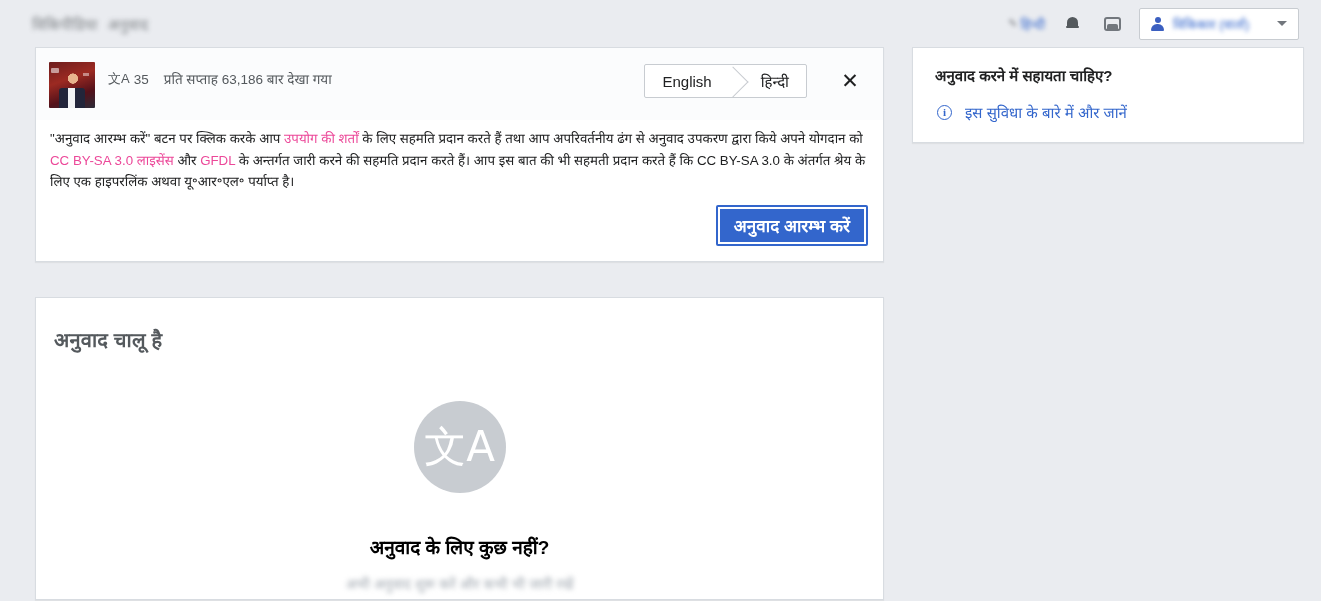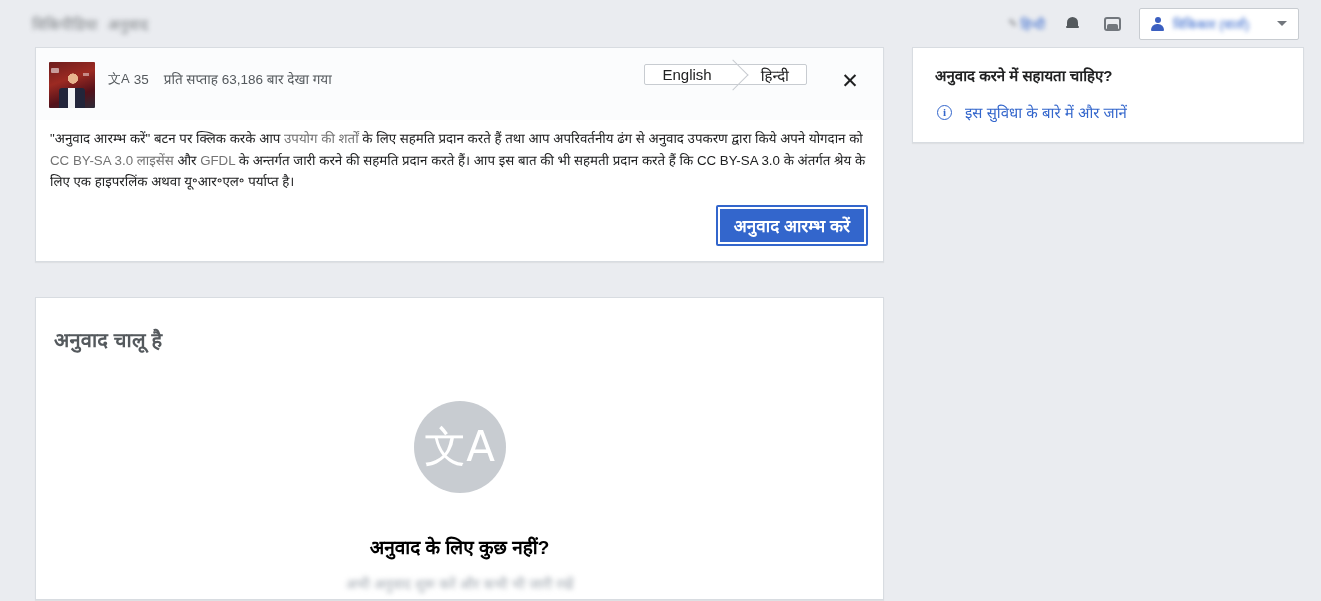--- a/index.html
+++ b/index.html
@@ -140,21 +140,21 @@
     display: flex; align-items: center; gap: 9px;
     margin-top: 7px; font-size: 13.5px; color: #54595d; white-space: nowrap;
   }
   .meta-tr { display: flex; align-items: center; gap: 4px; }
   .tr-glyph { font-size: 13px; color: #54595d; }
   .meta-views { margin-left: 6px; }
 
   .lang-box {
     display: flex; align-items: stretch;
     border: 1px solid #c8ccd1; border-radius: 2px;
-    background: #fff; height: 21px; flex: none;
+    background: #fff; height: 34px; flex: none;
     margin-top: 2px;
   }
   .lang-src, .lang-tgt {
     display: flex; align-items: center; justify-content: center;
     font-size: 15px; color: #202122; padding: 0 17px; white-space: nowrap;
   }
   .lang-sep {
     width: 15px; position: relative; flex: none;
   }
   .lang-sep::before {
@@ -167,21 +167,21 @@
     width: 34px; height: 34px; flex: none;
     display: flex; align-items: center; justify-content: center;
     font-size: 21px; color: #202122; margin-left: 13px; margin-top: 2px;
     font-family: "DejaVu Sans", sans-serif; line-height: 1;
   }
 
   .disclaimer {
     padding: 8px 16px 0 14px;
     font-size: 13.3px; line-height: 1.62; color: #202122;
   }
-  .disclaimer a { color: #737373; text-decoration: none; }
+  .disclaimer a { color: #ec4899; text-decoration: none; }
   .publish-row {
     display: flex; justify-content: flex-end;
     padding: 13px 16px 16px 0;
   }
   .btn-primary {
     background: #3366cc;
     color: #fff; font-size: 17px; font-weight: bold;
     padding: 7px 16px;
     border: 1px solid #3366cc;
     box-shadow: inset 0 0 0 2px #fff, 0 0 0 1px #3366cc;

